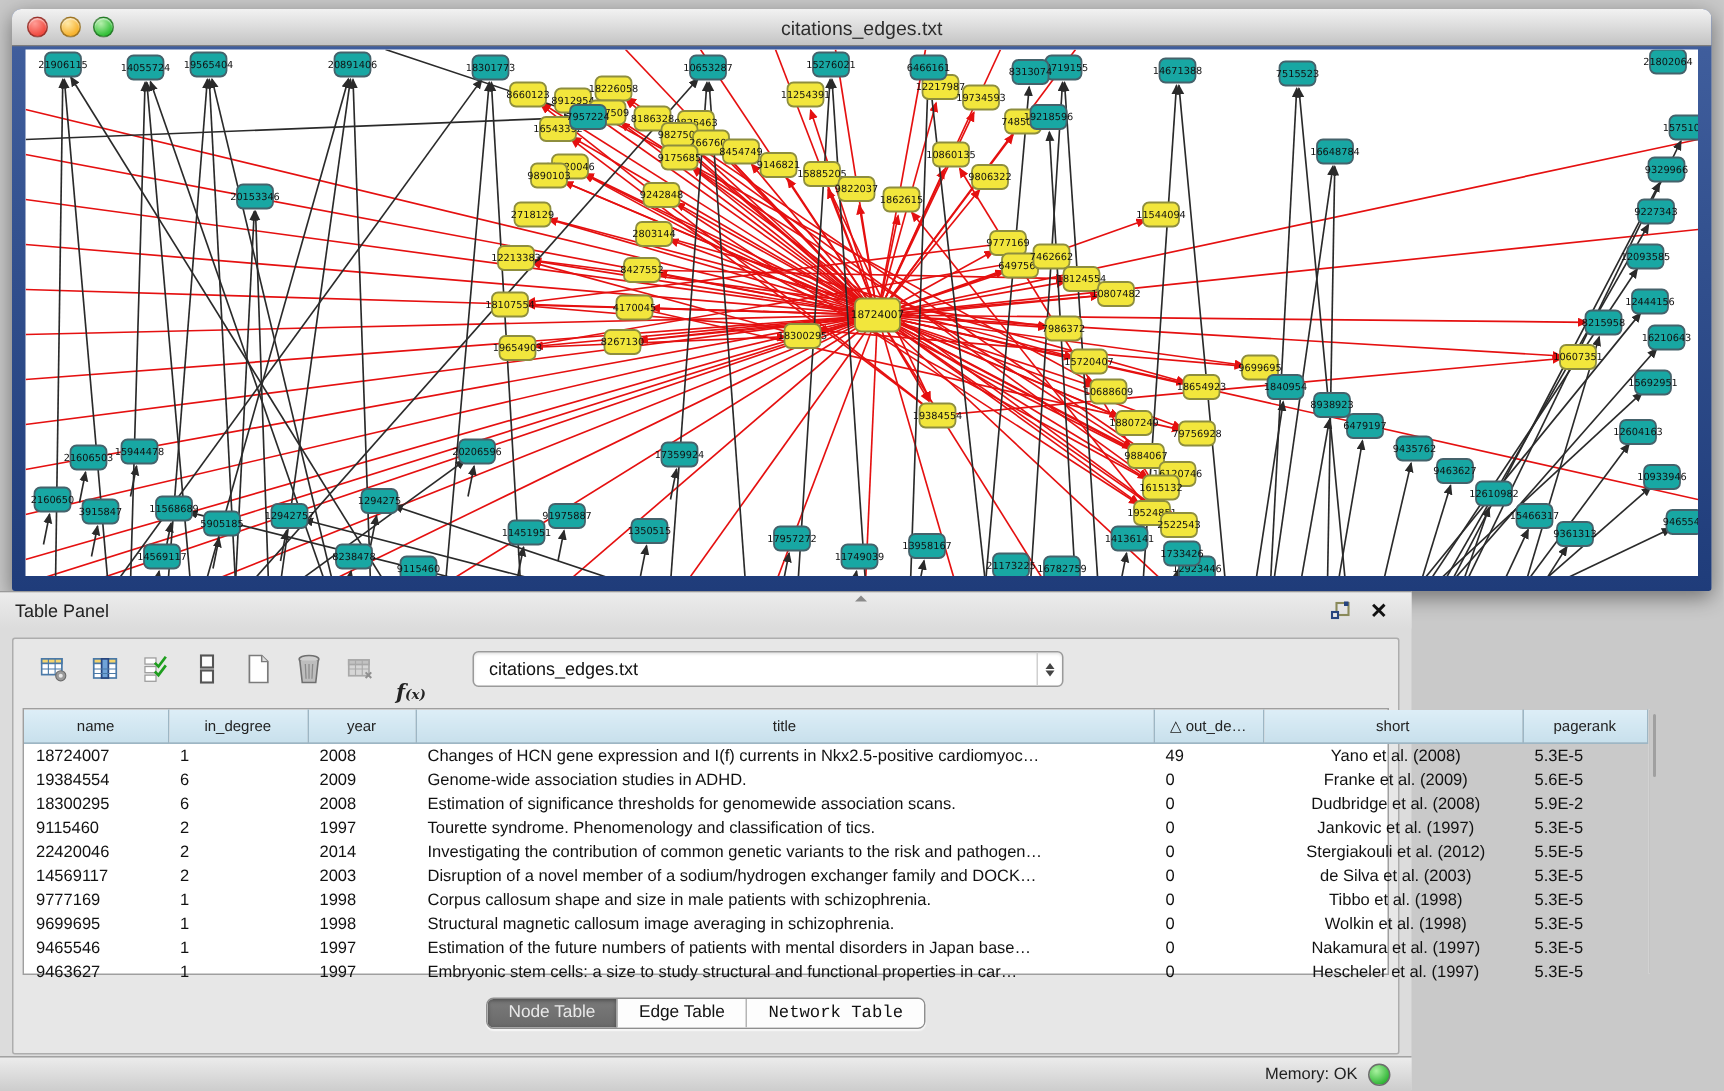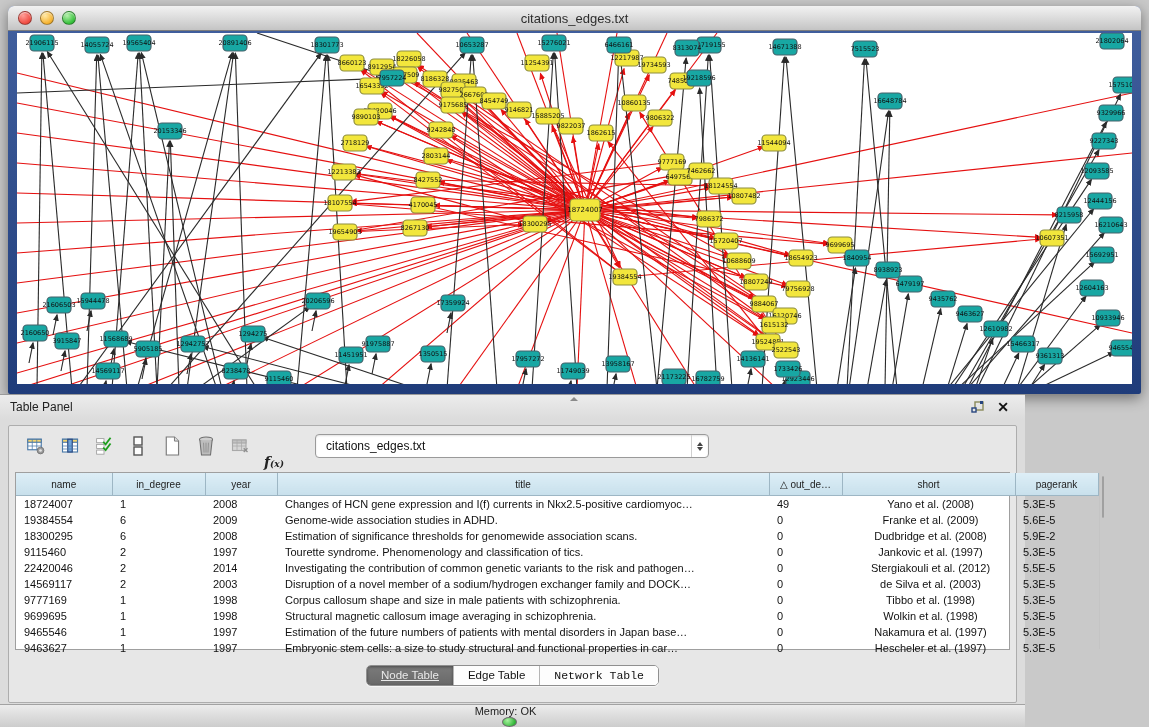--- a/index.html
+++ b/index.html
@@ -32,21 +32,21 @@
     position:absolute;left:0;right:0;text-align:center;
     font-size:13px;color:#2d2d2d;pointer-events:none;
   }
   .net-canvas{
     position:absolute;left:9px;right:9px;top:27px;bottom:10px;
     background:#ffffff;overflow:hidden;
   }
   .net-canvas svg{display:block;}
   
   .table-panel{
-    position:absolute;left:0;top:394px;width:1025px;bottom:0;
+    position:absolute;left:0;top:394px;width:941px;bottom:0;
     background:#dcdcdc;border-top:1px solid #9a9a9a;
   }
   .splitter{position:absolute;left:565px;top:1px;width:18px;height:6px;
     display:flex;align-items:center;justify-content:center;gap:2px;}
   .splitter i{display:block;width:0;height:0;border-left:4px solid transparent;
     border-right:4px solid transparent;}
   .splitter .up{border-bottom:4px solid #8a8a8a;}
   .panel-header{
     height:24px;display:flex;align-items:center;padding:0 10px;
     background:linear-gradient(180deg,#ececec,#dcdcdc);
@@ -104,29 +104,28 @@
   .seg{display:flex;border:1px solid #8f8f8f;border-radius:5px;overflow:hidden;
     background:#fff;box-shadow:0 1px 1px rgba(255,255,255,.7);}
   .seg button{
     border:none;background:#fdfdfd;font-size:11.5px;padding:3px 14px;color:#111;
     border-right:1px solid #b5b5b5;font-family:inherit;
   }
   .seg button:last-child{border-right:none;font-family:Liberation Mono, monospace;}
   .seg button.active{
     background:linear-gradient(180deg,#7b7b7b,#696969);color:#e9e9e9;
     box-shadow:inset 0 1px 3px rgba(0,0,0,.4);
-    text-decoration:underline;
   }
   
   .statusbar{
     position:absolute;left:0;right:0;bottom:0;height:22px;
     background:linear-gradient(180deg,#ececec,#cdcdcd);
     border-top:1px solid #a2a2a2;
     display:flex;align-items:center;justify-content:flex-end;
-    font-size:11px;color:#222;padding-right:14px;flex-direction:column;
+    font-size:11px;color:#222;padding-right:14px;
   }
   .mem-dot{width:13px;height:13px;border-radius:50%;margin-left:7px;
     background:radial-gradient(circle at 35% 30%,#a9f2a0,#2fb535 75%);
     border:1px solid #6d6d6d;}
   .icon-svg{display:block;}
 </style>
 </head>
 <body>
 
 <div class="net-window">

